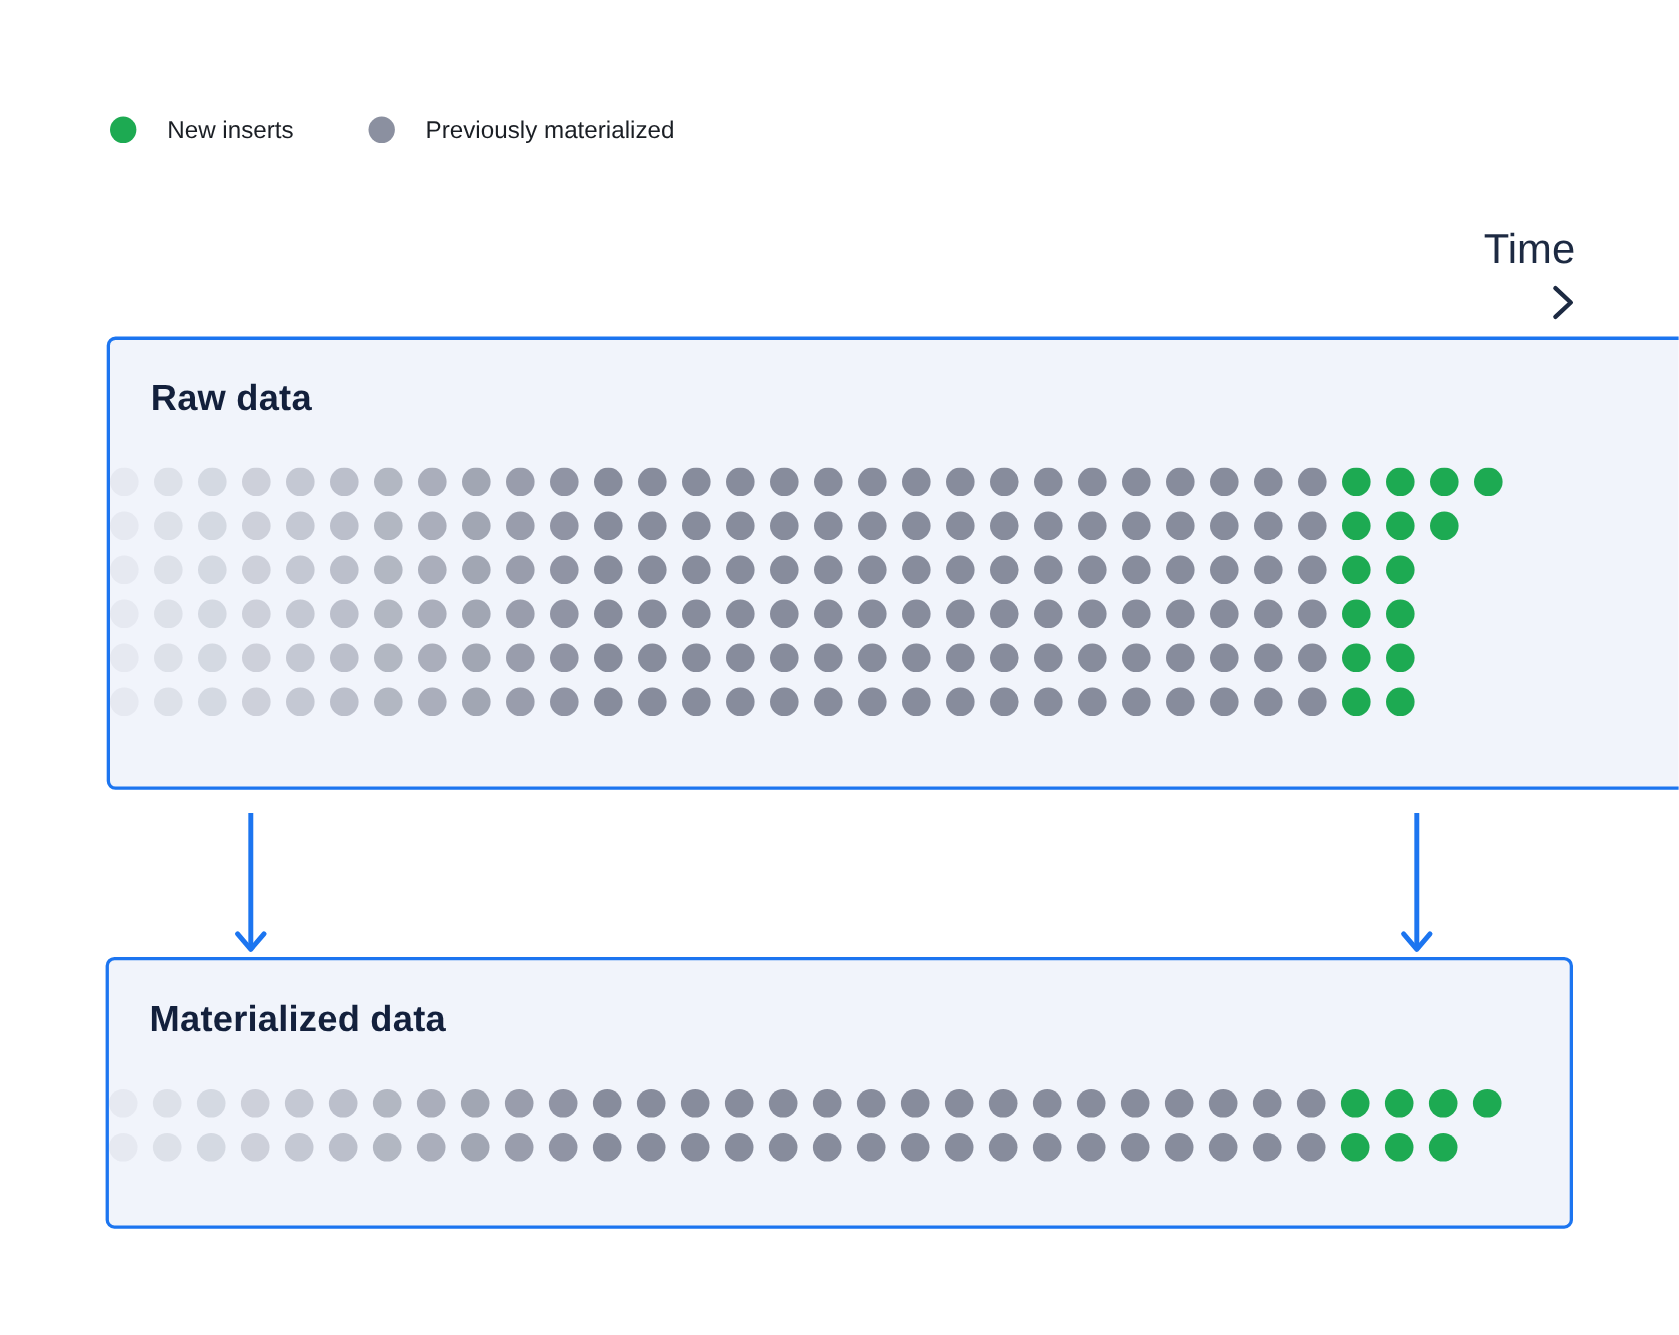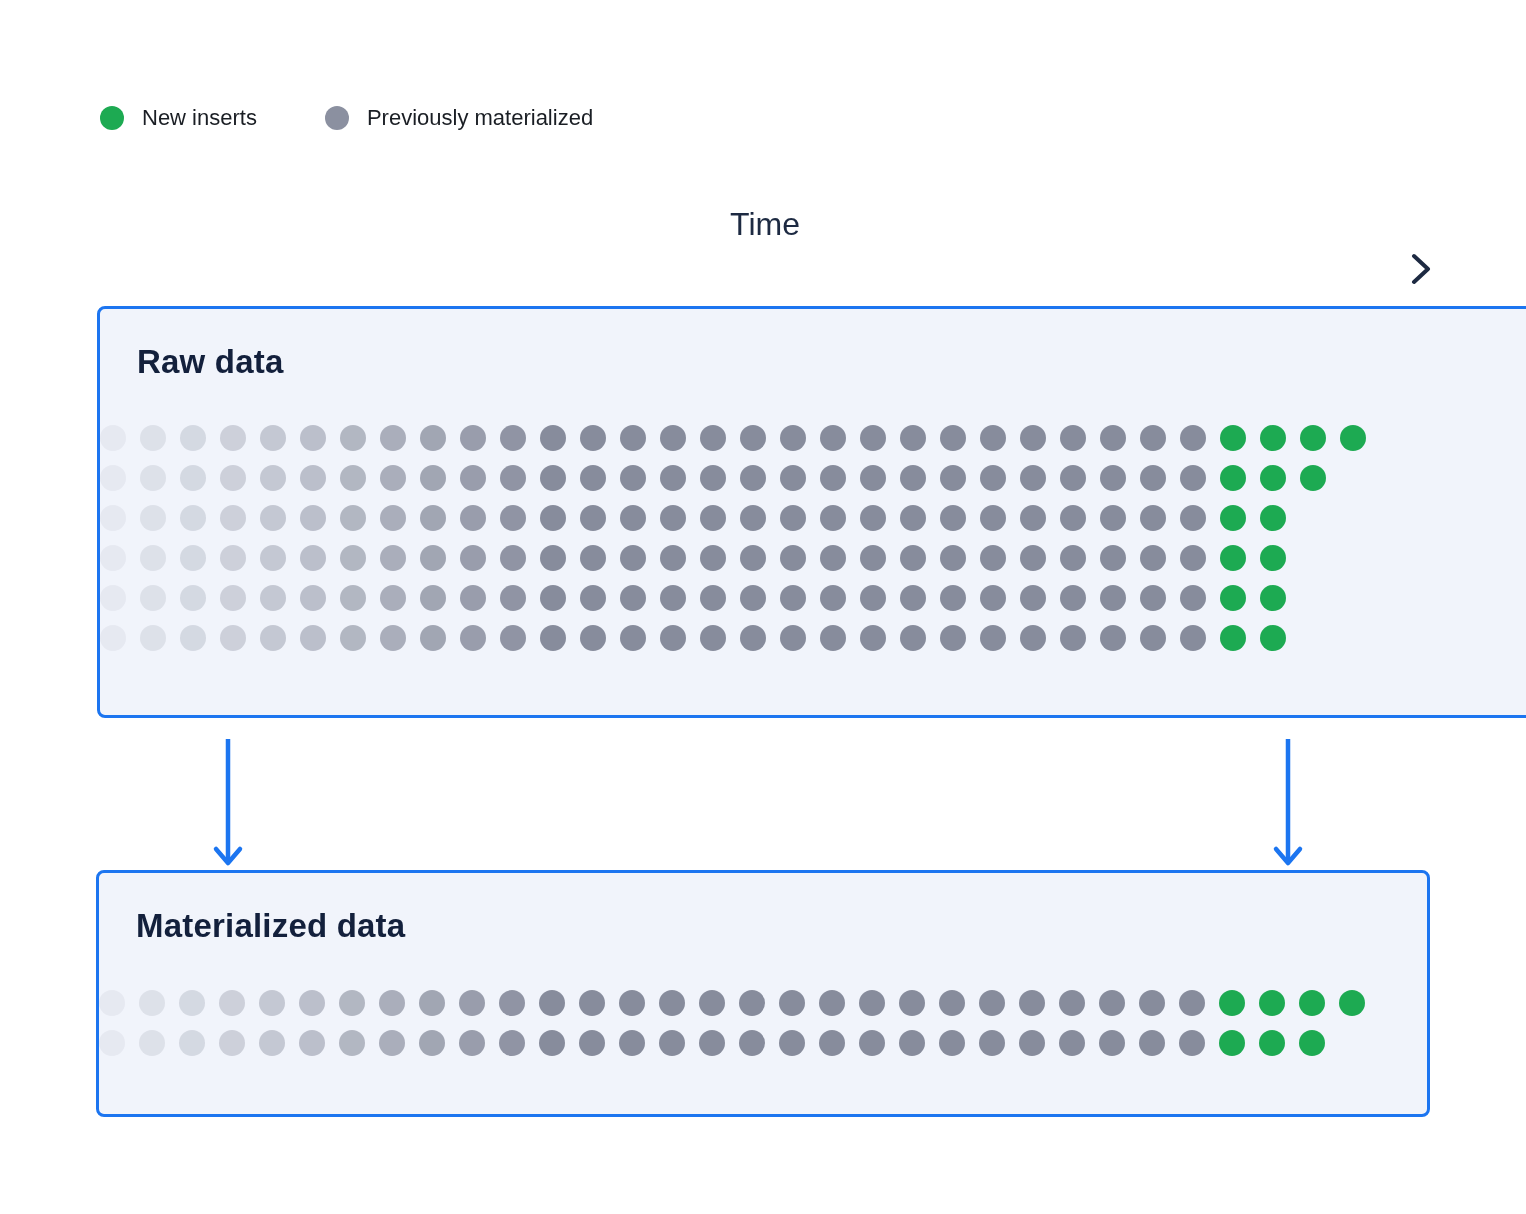--- a/index.html
+++ b/index.html
@@ -17,35 +17,35 @@
     width:1526px; height:1214px;
     position:relative; overflow:hidden;
     font-family:"Liberation Sans","DejaVu Sans",sans-serif;
   }
 
   
   .legend{
     position:absolute; left:100px; top:106px;
     display:flex; align-items:center; column-gap:68px;
   }
-  .legend-item{ display:flex; align-items:center; column-gap:18px; }
+  .legend-item{ display:flex; align-items:center; column-gap:28px; }
   .legend-dot{
     width:24px; height:24px; border-radius:50%;
     flex:0 0 auto;
   }
   .legend-label{
     font-size:22px; color:var(--legend-text); line-height:1;
   }
 
   
   .time-axis{
     position:absolute; left:98px; top:206px; width:1334px;
   }
   .time-label{
-    text-align:center; font-size:32px; color:var(--navy);
+    text-align:right; font-size:38px; color:var(--navy);
     margin-bottom:10px;
   }
   .time-arrow-svg{ display:block; }
 
   
   .data-box{
     position:absolute;
     background:var(--box-bg);
     border:3px solid var(--blue);
     border-radius:8px;

